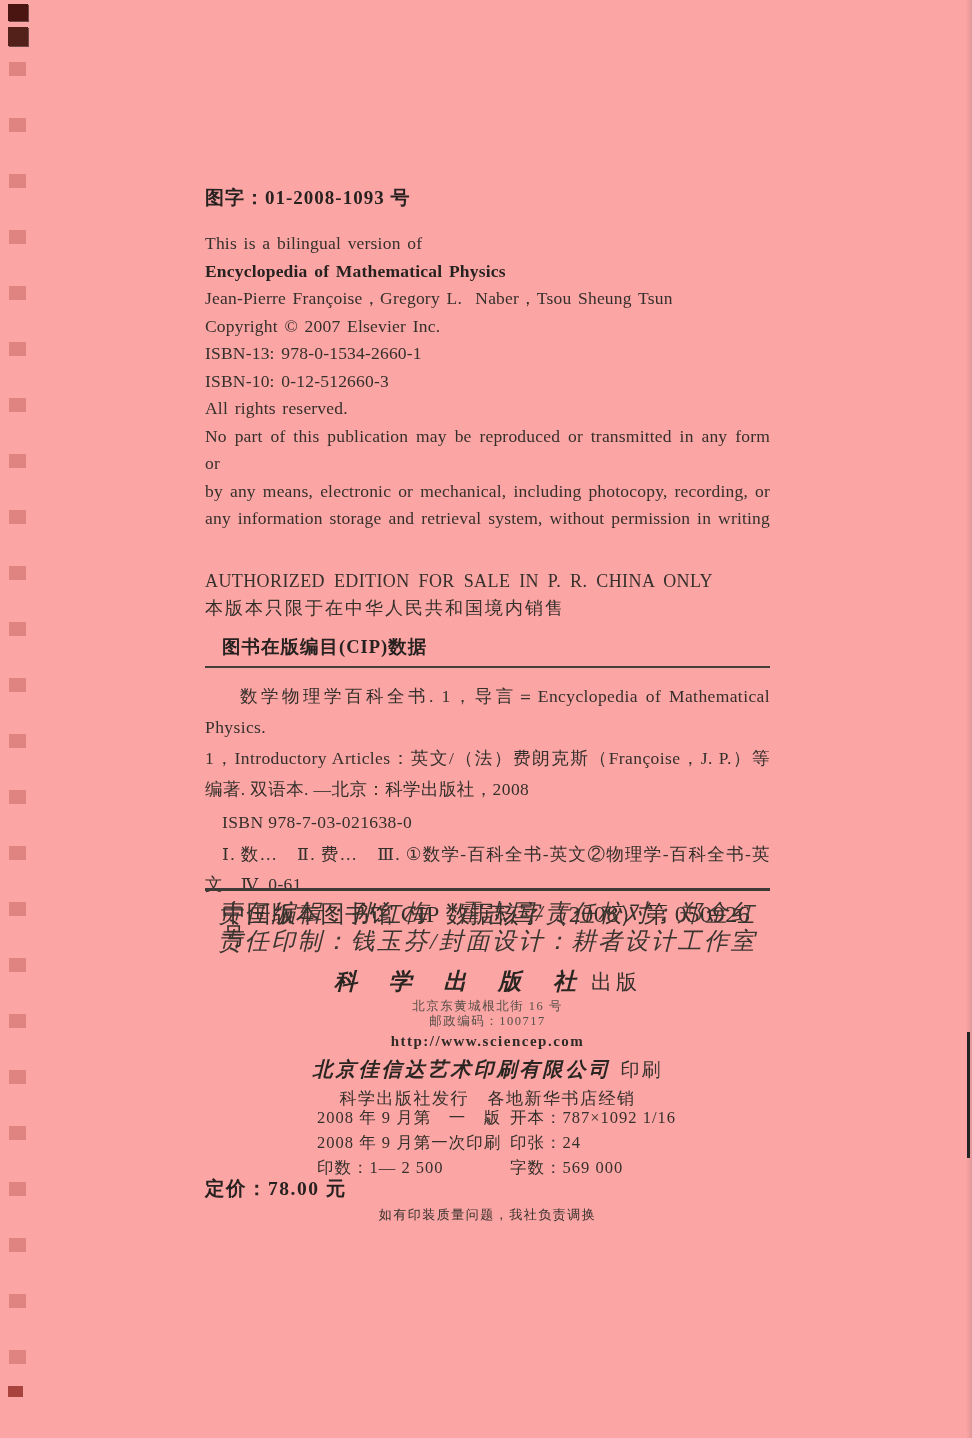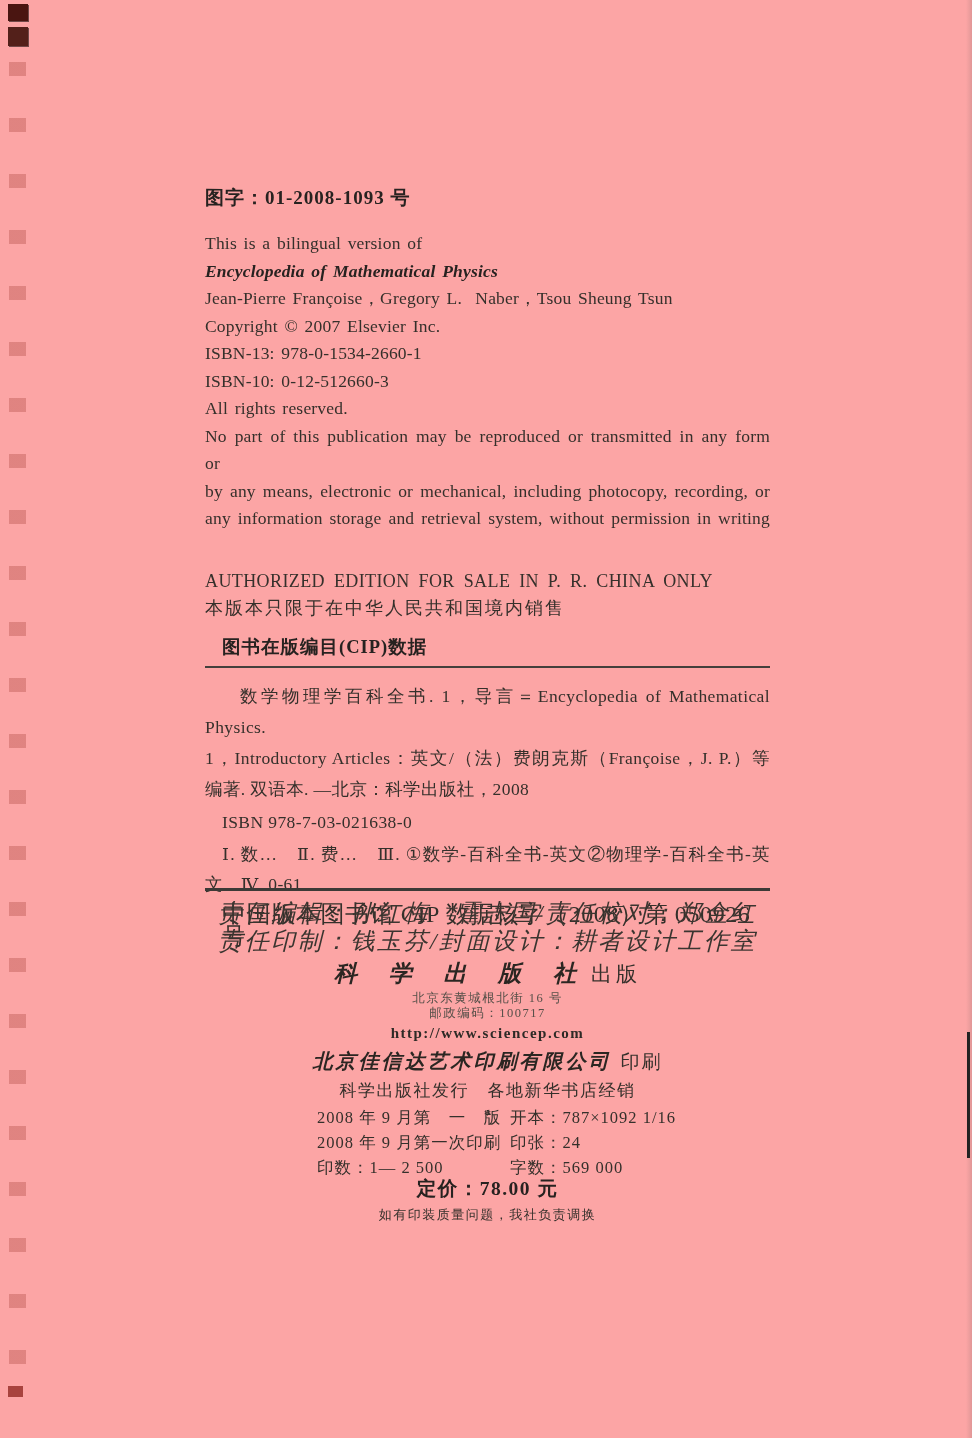--- a/index.html
+++ b/index.html
@@ -24,21 +24,21 @@
   .mark-right-line{right:2px;top:1032px;width:3px;height:126px;background:#202020;}
   .right-shade{position:absolute;right:0;top:0;width:6px;height:100%;
     background:linear-gradient(to left, rgba(80,80,78,.16), rgba(0,0,0,0));}
   
   .content{position:absolute;left:205px;top:185px;width:565px;height:1100px;}
   .blk{position:absolute;left:0;width:100%;}
   
   .figno{top:0;font-size:19px;font-weight:700;color:#272220;letter-spacing:1px;}
   .eng{top:45px;}
   .eline{font-size:17.5px;line-height:27.5px;word-spacing:.12em;letter-spacing:.2px;}
-  .ebold{font-weight:700;color:#272220;font-style:italic;}
+  .ebold{font-weight:700;color:#272220;}
   .pre{white-space:pre-wrap;}
   .jl{text-align:justify;text-align-last:justify;}
   
   .auth{top:383px;}
   .auth-en{font-size:18px;line-height:27px;word-spacing:4px;letter-spacing:.4px;}
   .auth-cn{font-size:18px;line-height:27px;letter-spacing:2px;}
   
   .cip{top:449px;}
   .ciphead{font-size:18.5px;font-weight:700;color:#272220;letter-spacing:1px;
     padding:0 0 7px 17px;border-bottom:2px solid #43403c;}
@@ -48,38 +48,38 @@
   .cip-just{text-align:justify;text-align-last:justify;}
   .cip-isbn{margin-top:5px;font-size:17.5px;line-height:24px;padding-left:17px;letter-spacing:.4px;}
   .classes{margin-top:5px;}
   .classline{font-size:17.5px;line-height:30px;letter-spacing:.4px;}
   .classline.first{padding-left:17px;text-align:justify;text-align-last:justify;}
   .cip-record{margin-top:4px;font-size:24px;line-height:22px;padding-left:17px;letter-spacing:.6px;}
   .rule2{top:703px;height:3px;background:#3c3936;}
   
   .colophon{top:714px;text-align:center;}
   .kai{font-size:24px;line-height:28px;font-style:italic;letter-spacing:2.5px;color:#3b3530;}
-  .pubrow{margin-top:4px;line-height:30px;}
+  .pubrow{margin-top:12px;line-height:30px;}
   .brush{font-weight:700;font-style:italic;color:#2b2622;}
   .pub-brush{font-size:23px;letter-spacing:13px;}
   .pub-suffix{font-size:21px;letter-spacing:4px;margin-left:2px;font-style:normal;}
   .addr{font-size:12.5px;line-height:15px;letter-spacing:1.5px;color:#554f48;}
   .url{margin-top:3px;font-size:15px;line-height:19px;font-weight:700;letter-spacing:1.5px;color:#2e2a26;}
   .printrow{margin-top:5px;line-height:26px;}
   .printer-brush{font-size:20px;letter-spacing:3px;}
   .printer-suffix{font-size:19px;letter-spacing:2px;margin-left:9px;font-style:normal;}
   .dist{margin-top:3px;font-size:17px;line-height:24px;letter-spacing:1.5px;}
   .star{font-size:15px;line-height:15px;margin-top:5px;color:#2e2a26;}
   
   .specs{top:920px;}
   .spec-row{display:flex;font-size:16.5px;line-height:25px;letter-spacing:1px;}
   .spec-left{margin-left:112px;width:193px;white-space:pre-wrap;}
   .spec-right{flex:1;}
   
-  .price{top:990px;text-align:center;font-size:19.5px;font-weight:700;letter-spacing:1.5px;color:#272220;}
+  .price{top:990px;font-size:19.5px;font-weight:700;letter-spacing:1.5px;color:#272220;}
   .note{top:1021px;text-align:center;font-size:13px;letter-spacing:1.5px;}
 </style>
 </head>
 <body>
 
 <div class="page">
 
   <div class="edge-marks"></div>
   <div class="mark mark-tl1"></div>
   <div class="mark mark-tl2"></div>

